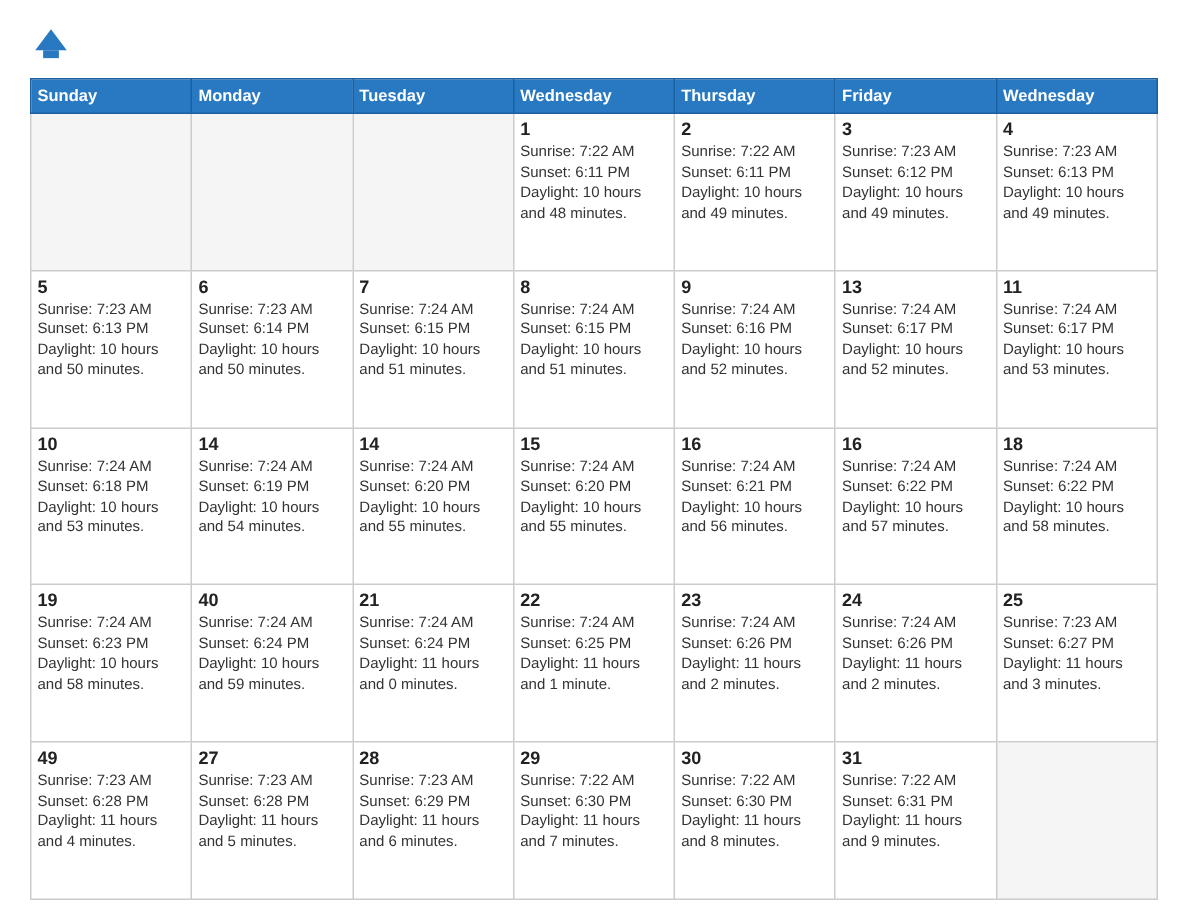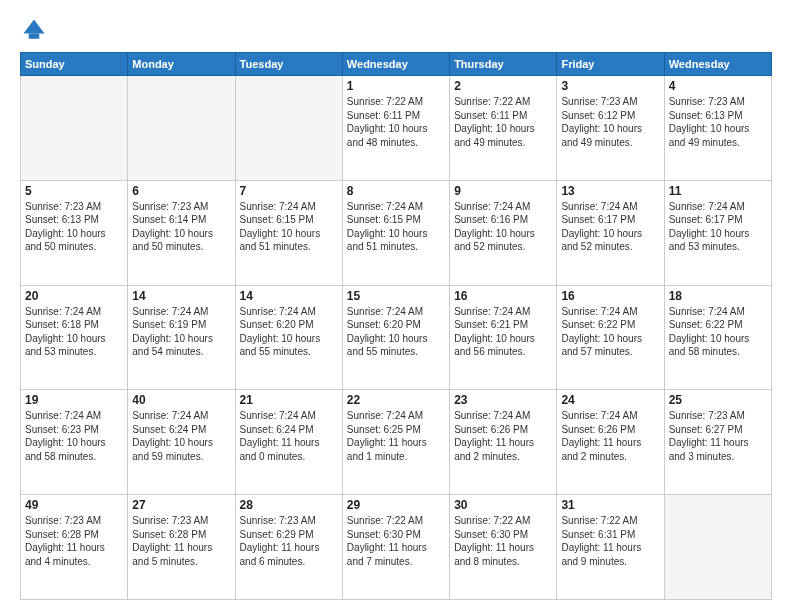--- a/index.html
+++ b/index.html
@@ -180,21 +180,21 @@
             <div class="day-number">13</div>
             <div class="cell-text">Sunrise: 7:24 AM<br>Sunset: 6:17 PM<br>Daylight: 10 hours and 52 minutes.</div>
           </td>
           <td>
             <div class="day-number">11</div>
             <div class="cell-text">Sunrise: 7:24 AM<br>Sunset: 6:17 PM<br>Daylight: 10 hours and 53 minutes.</div>
           </td>
         </tr>
         <tr>
           <td>
-            <div class="day-number">20</div>
+            <div class="day-number">10</div>
             <div class="cell-text">Sunrise: 7:24 AM<br>Sunset: 6:18 PM<br>Daylight: 10 hours and 53 minutes.</div>
           </td>
           <td>
             <div class="day-number">14</div>
             <div class="cell-text">Sunrise: 7:24 AM<br>Sunset: 6:19 PM<br>Daylight: 10 hours and 54 minutes.</div>
           </td>
           <td>
             <div class="day-number">14</div>
             <div class="cell-text">Sunrise: 7:24 AM<br>Sunset: 6:20 PM<br>Daylight: 10 hours and 55 minutes.</div>
           </td>

